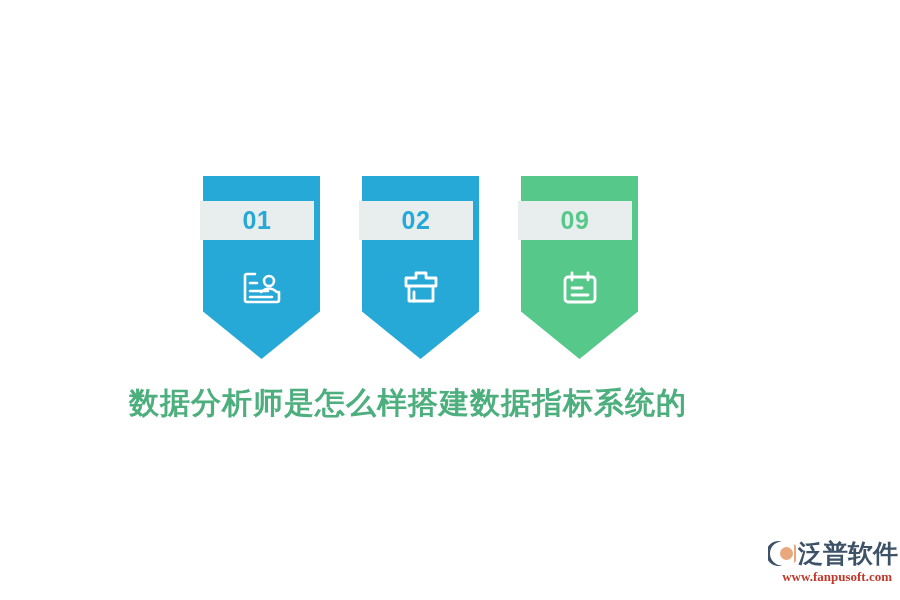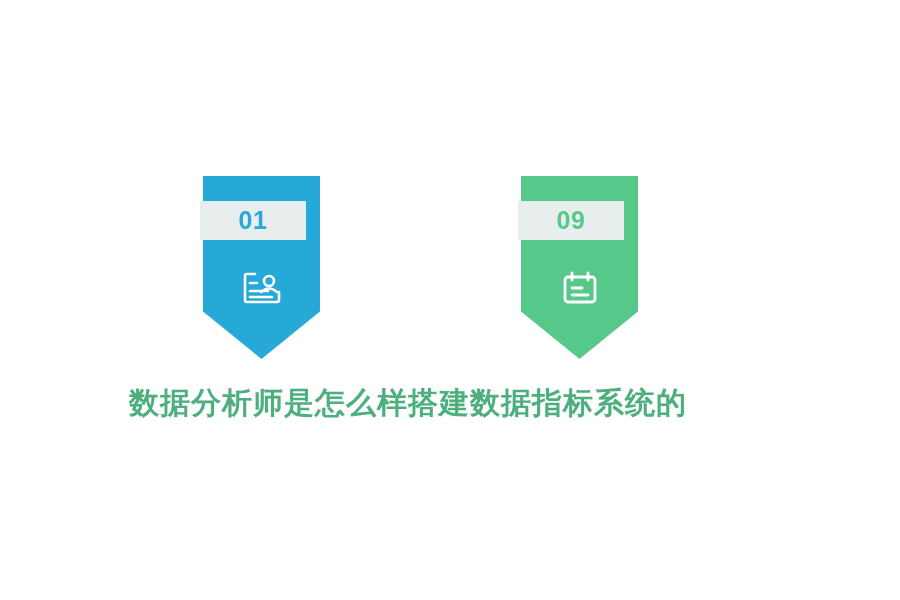--- a/index.html
+++ b/index.html
@@ -53,21 +53,21 @@
     height: 183px;
     -webkit-clip-path: polygon(0 0, 100% 0, 100% 74%, 50% 100%, 0 74%);
     clip-path: polygon(0 0, 100% 0, 100% 74%, 50% 100%, 0 74%);
   }
 
   
   .num-band {
     position: absolute;
     left: -3px;
     top: 25px;
-    width: 106px;
+    width: 114px;
     height: 39px;
     background: #e8edee;
     display: flex;
     align-items: center;
     justify-content: center;
   }
 
   .num-text {
     font-size: 25px;
     font-weight: 700;
@@ -160,20 +160,35 @@
           <path d="M13 4 H5 a2 2 0 0 0 -2 2 V30 a2 2 0 0 0 2 2 H35 a2 2 0 0 0 2 -2 V22"></path>
           <path d="M8 13 H15"></path>
           <path d="M8 21 H26"></path>
           <path d="M8 27 H30"></path>
           <circle cx="27" cy="11" r="5"></circle>
           <path d="M19 22 q8 -7 16 0"></path>
         </svg>
       </div>
     </div>
 
+    <div class="banner banner-2">
+      <div class="pennant" style="background:#27a9d8;"></div>
+
+      <div class="num-band">
+        <span class="num-text" style="color:#27a9d8;">02</span>
+      </div>
+
+      <div class="icon-wrap">
+        <svg width="40" height="36" viewBox="0 0 40 36" fill="none" stroke="#ffffff" stroke-width="2.8" stroke-linecap="round" stroke-linejoin="round">
+          <path d="M15 8 V3 H25 V8 H35 V16 H5 V8 Z"></path>
+          <path d="M8 17 V31 H32 V17"></path>
+          <path d="M13 31 V22"></path>
+        </svg>
+      </div>
+    </div>
 
     <div class="banner banner-3">
       <div class="pennant" style="background:#56c98a;"></div>
 
       <div class="num-band">
         <span class="num-text" style="color:#56c98a;">09</span>
       </div>
 
       <div class="icon-wrap">
         <svg width="40" height="36" viewBox="0 0 40 36" fill="none" stroke="#ffffff" stroke-width="2.8" stroke-linecap="round" stroke-linejoin="round">
@@ -183,14 +198,27 @@
           <path d="M12 18 H22"></path>
           <path d="M12 25 H28"></path>
         </svg>
       </div>
     </div>
 
   </div>
 
   <div class="headline">数据分析师是怎么样搭建数据指标系统的</div>
 
+  <div class="logo">
+    <div class="logo-row">
+      <span class="logo-mark">
+        <svg width="28" height="27" viewBox="0 0 28 27">
+          <path d="M14 1.5 A12.5 12.5 0 1 0 14 25.5 A9 9 0 0 1 14 1.5 Z" fill="#3d5266"></path>
+          <path d="M26 4 A12 12 0 0 1 26 23 L26 13 Z" fill="#e8a87c"></path>
+          <circle cx="18.5" cy="13.5" r="6.5" fill="#e8a87c"></circle>
+        </svg>
+      </span>
+      <span class="logo-word">泛普软件</span>
+    </div>
+    <div class="logo-url">www.fanpusoft.com</div>
+  </div>
 
 </div>
 
 </body></html>

